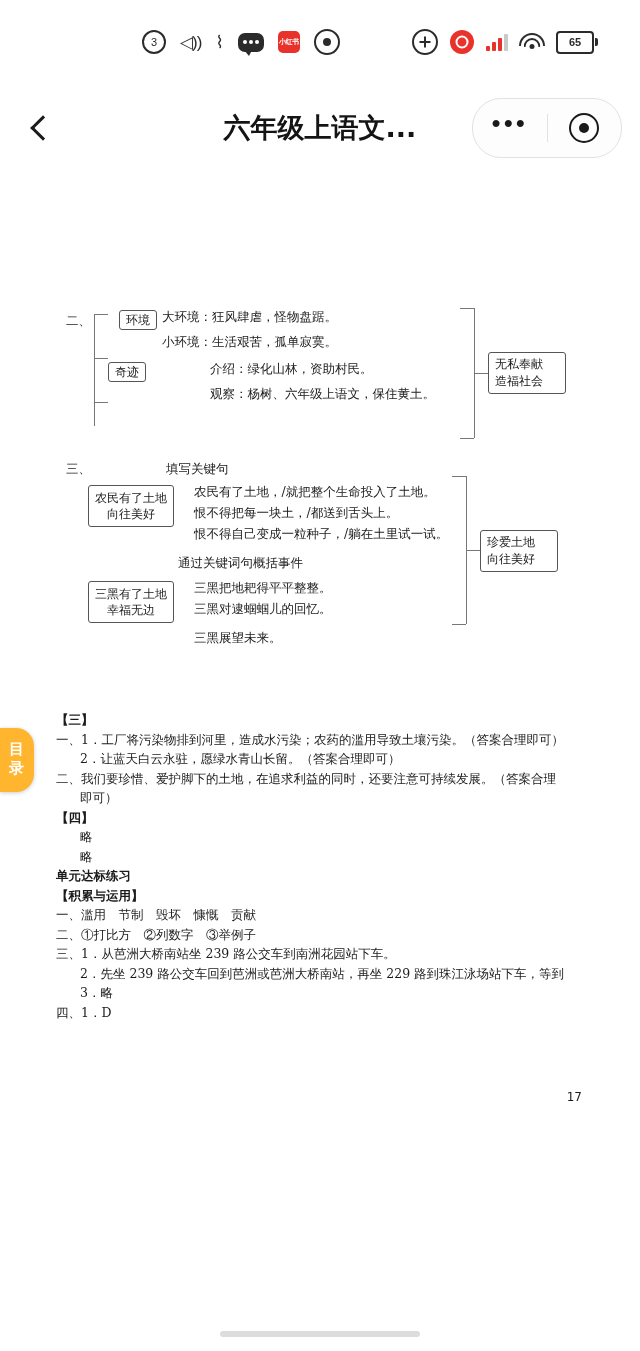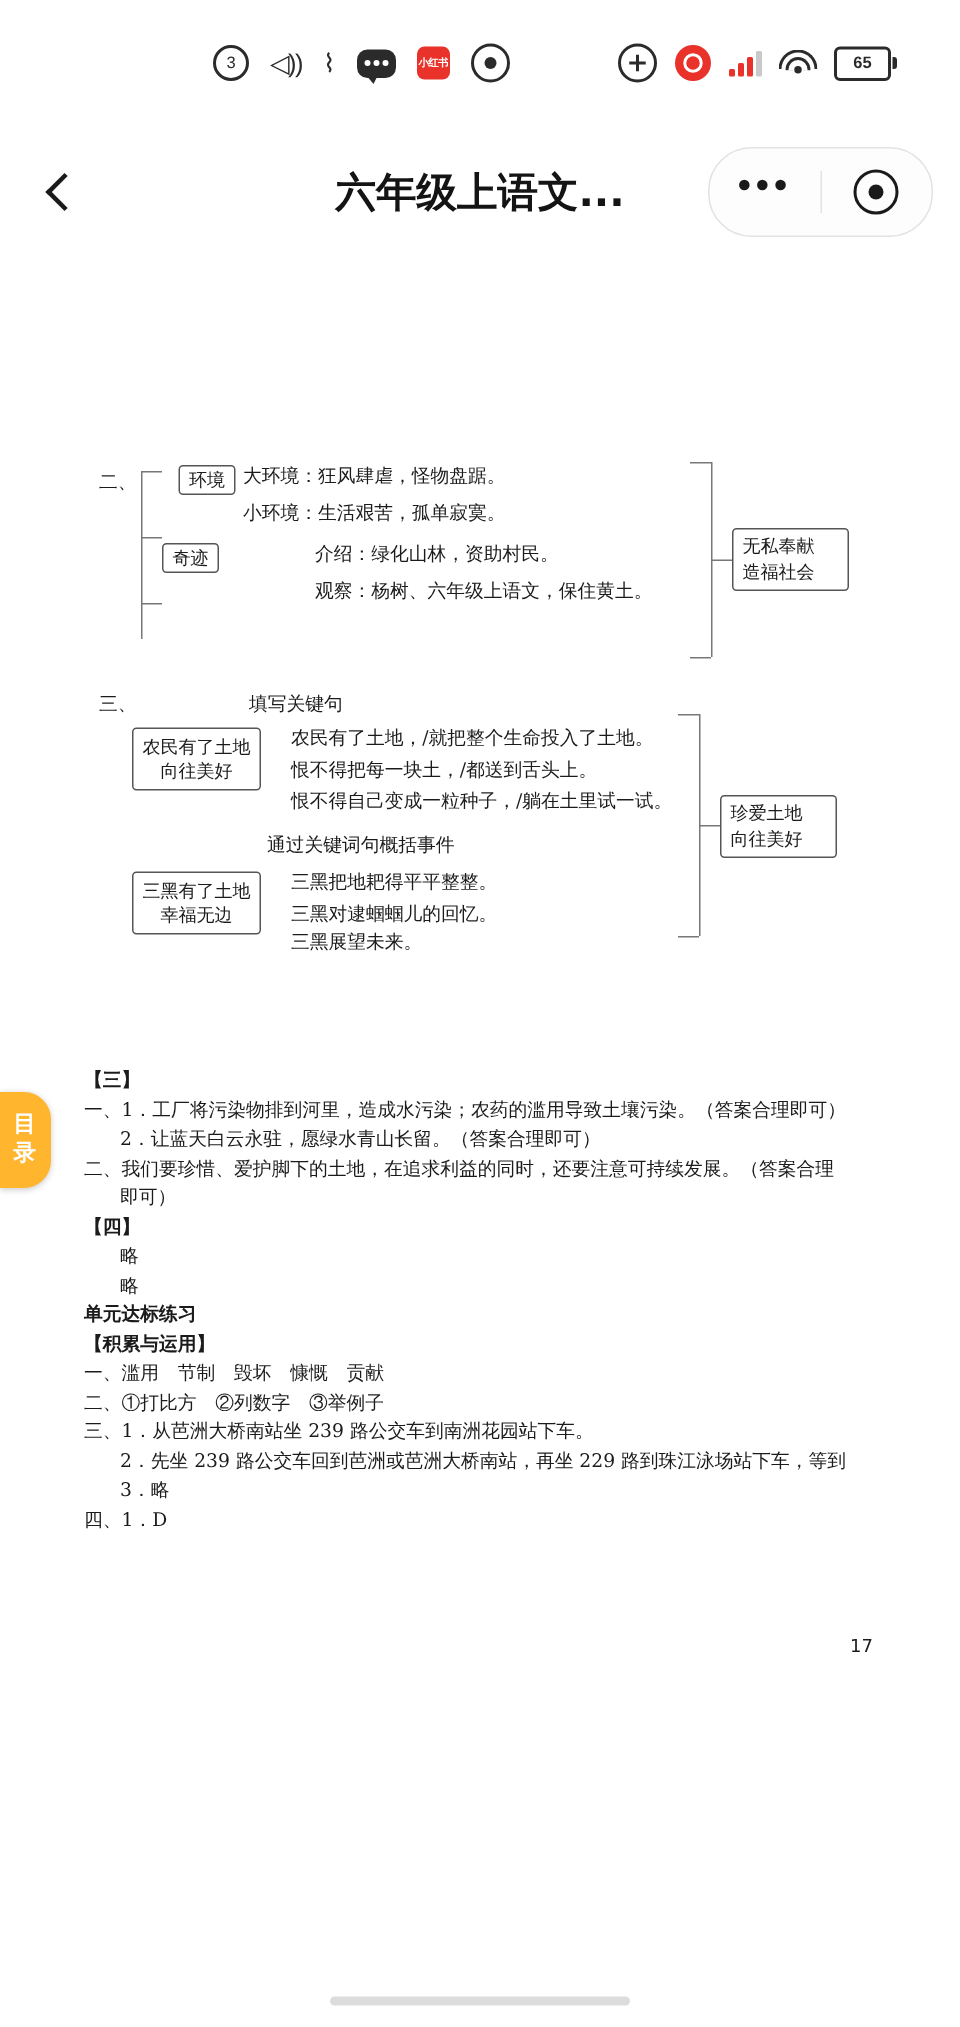--- a/index.html
+++ b/index.html
@@ -531,21 +531,21 @@
     <div class="drow" style="margin-top:8px;">
       <div class="dlabel-col" style="width:112px; flex:0 0 112px;">
         <span class="box" style="margin-left:22px; padding:4px 6px;">
           <span style="display:block;">三黑有了土地</span>
           <span style="display:block;">幸福无边</span>
         </span>
       </div>
       <div class="dtext" style="padding-left:16px;">
         <p>三黑把地耙得平平整整。</p>
         <p style="margin-top:4px;">三黑对逮蝈蝈儿的回忆。</p>
-        <p style="margin-top:2px;">三黑展望未来。</p>
+        <p style="margin-top:12px;">三黑展望未来。</p>
       </div>
     </div>
   </div>
 
   <div class="body-text">
     <p class="bold">【三】</p>
     <p>一、1．工厂将污染物排到河里，造成水污染；农药的滥用导致土壤污染。（答案合理即可）</p>
     <p class="ind1">2．让蓝天白云永驻，愿绿水青山长留。（答案合理即可）</p>
     <p>二、我们要珍惜、爱护脚下的土地，在追求利益的同时，还要注意可持续发展。（答案合理</p>
     <p class="ind1">即可）</p>

